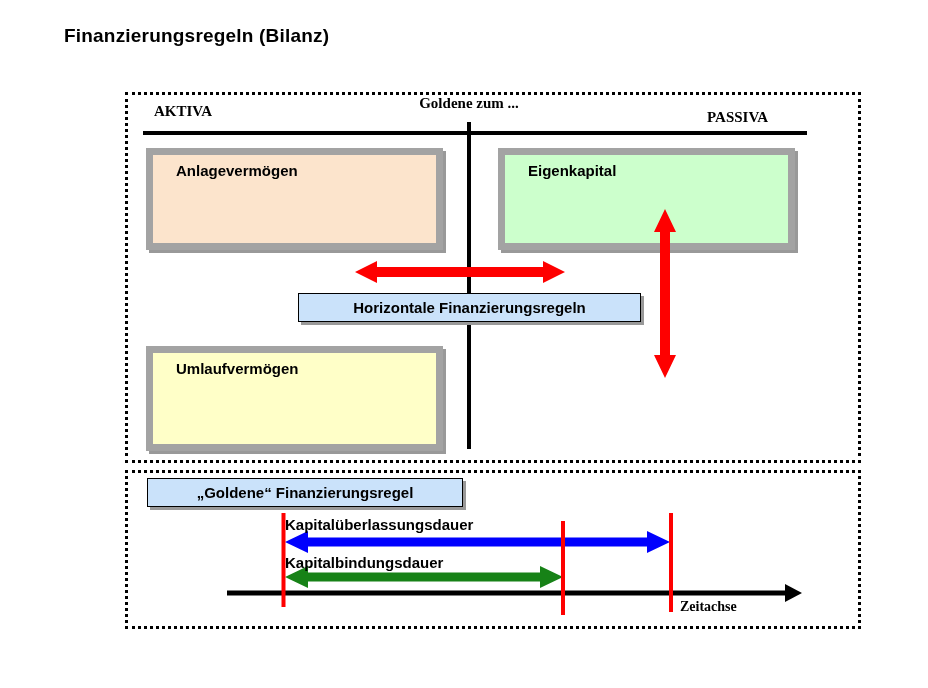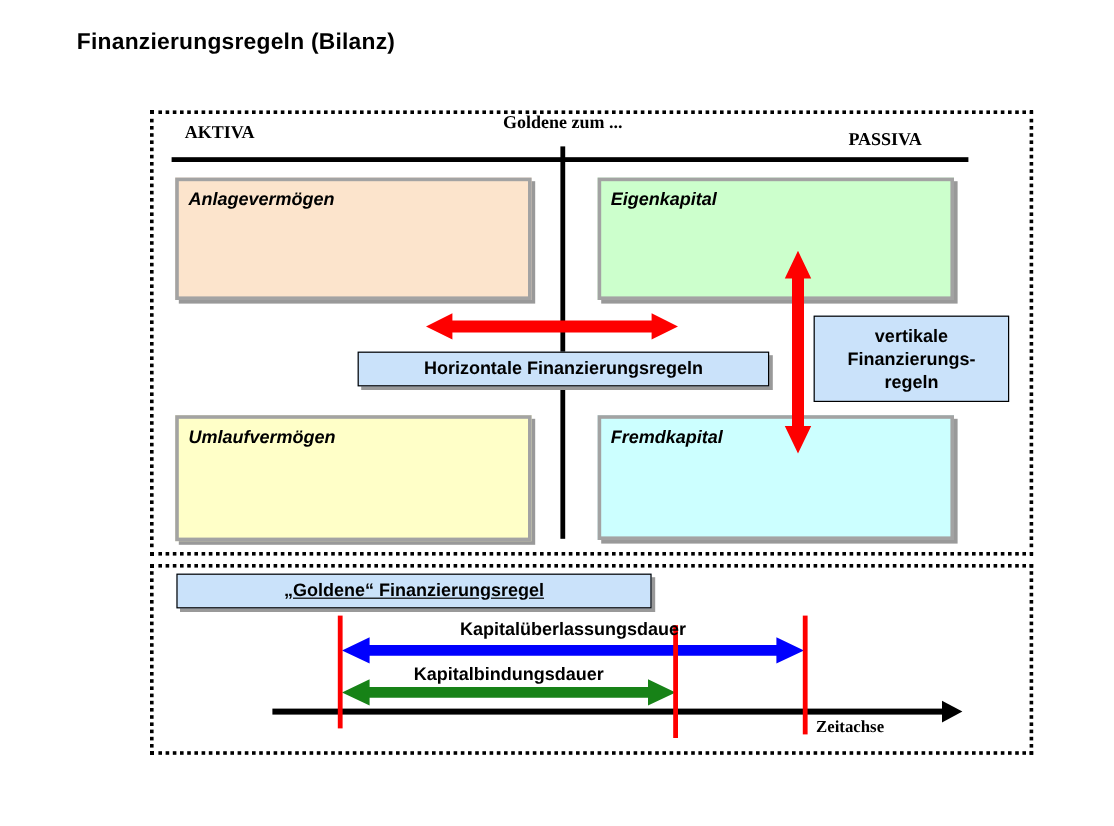--- a/index.html
+++ b/index.html
@@ -18,40 +18,40 @@
   #lbl-aktiva{left:126px;top:103px;}
   #lbl-bilanz{left:336px;top:95px;width:210px;text-align:center;}
   #lbl-passiva{left:679px;top:109px;}
   #lbl-zeitachse{left:652px;top:599px;font-size:14px;z-index:4;}
 
   .bline{background:var(--line-black);z-index:1;}
   #hline{left:115px;top:131px;width:664px;height:4px;}
   #vline{left:439px;top:122px;width:4px;height:327px;}
 
   .bsbox{
-    border:3px solid #a3a3a3;z-index:2;font-size:15px;
+    border:7px solid #a3a3a3;z-index:2;font-size:15px;
     box-shadow:3px 3px 0 var(--shadow);
-    padding:7px 0 0 8px;box-sizing:border-box;font-style:italic;
+    padding:7px 0 0 23px;box-sizing:border-box;
   }
   #box-anlage{left:118px;top:148px;width:297px;height:102px;background:var(--box-anlage);}
   #box-eigen{left:470px;top:148px;width:297px;height:102px;background:var(--box-eigen);}
   #box-umlauf{left:118px;top:346px;width:297px;height:105px;background:var(--box-umlauf);}
   #box-fremd{left:470px;top:346px;width:297px;height:104px;background:var(--box-fremd);}
 
   .lblbox{
     border:1px solid #000;background:var(--label-box);z-index:2;
     font-size:15px;text-align:center;box-sizing:border-box;
   }
   #box-horizontale{left:270px;top:293px;width:343px;height:29px;line-height:27px;
     box-shadow:3px 3px 0 var(--shadow);}
   #box-vertikale{left:650px;top:263px;width:163px;height:72px;padding-top:7px;line-height:19px;}
-  #box-goldene{left:119px;top:478px;width:396px;height:29px;line-height:27px;
-    box-shadow:3px 3px 0 var(--shadow);text-decoration:underline;}
+  #box-goldene{left:119px;top:478px;width:316px;height:29px;line-height:27px;
+    box-shadow:3px 3px 0 var(--shadow);}
 
-  .arrowlbl{font-size:15px;text-align:center;z-index:4;}
+  .arrowlbl{font-size:15px;z-index:4;}
   #lbl-ueberlassung{left:257px;top:516px;width:385px;}
   #lbl-bindung{left:257px;top:554px;width:278px;}
 
   #overlay{left:0;top:0;width:928px;height:688px;z-index:3;pointer-events:none;}
   .red-fill{fill:var(--arrow-red);}
   .blue-fill{fill:var(--arrow-blue);}
   .green-fill{fill:var(--arrow-green);}
   .black-fill{fill:var(--line-black);}
   .tick-fill{fill:var(--tick-red);}
 </style>
@@ -74,31 +74,23 @@
 
   <div class="abs bsbox" id="box-anlage">
     <span>Anlagevermögen</span>
   </div>
   <div class="abs bsbox" id="box-eigen">
     <span>Eigenkapital</span>
   </div>
   <div class="abs bsbox" id="box-umlauf">
     <span>Umlaufvermögen</span>
   </div>
-  <div class="abs bsbox" id="box-fremd">
-    <span>Fremdkapital</span>
-  </div>
 
   <div class="abs lblbox" id="box-horizontale">
     <span>Horizontale Finanzierungsregeln</span>
-  </div>
-  <div class="abs lblbox" id="box-vertikale">
-    <div>vertikale</div>
-    <div>Finanzierungs-</div>
-    <div>regeln</div>
   </div>
 
   <div class="abs panel" id="panel-golden"></div>
 
   <div class="abs lblbox" id="box-goldene">
     <span>„Goldene“ Finanzierungsregel</span>
   </div>
 
   <div class="abs arrowlbl" id="lbl-ueberlassung">Kapitalüberlassungsdauer</div>
   <div class="abs arrowlbl" id="lbl-bindung">Kapitalbindungsdauer</div>

